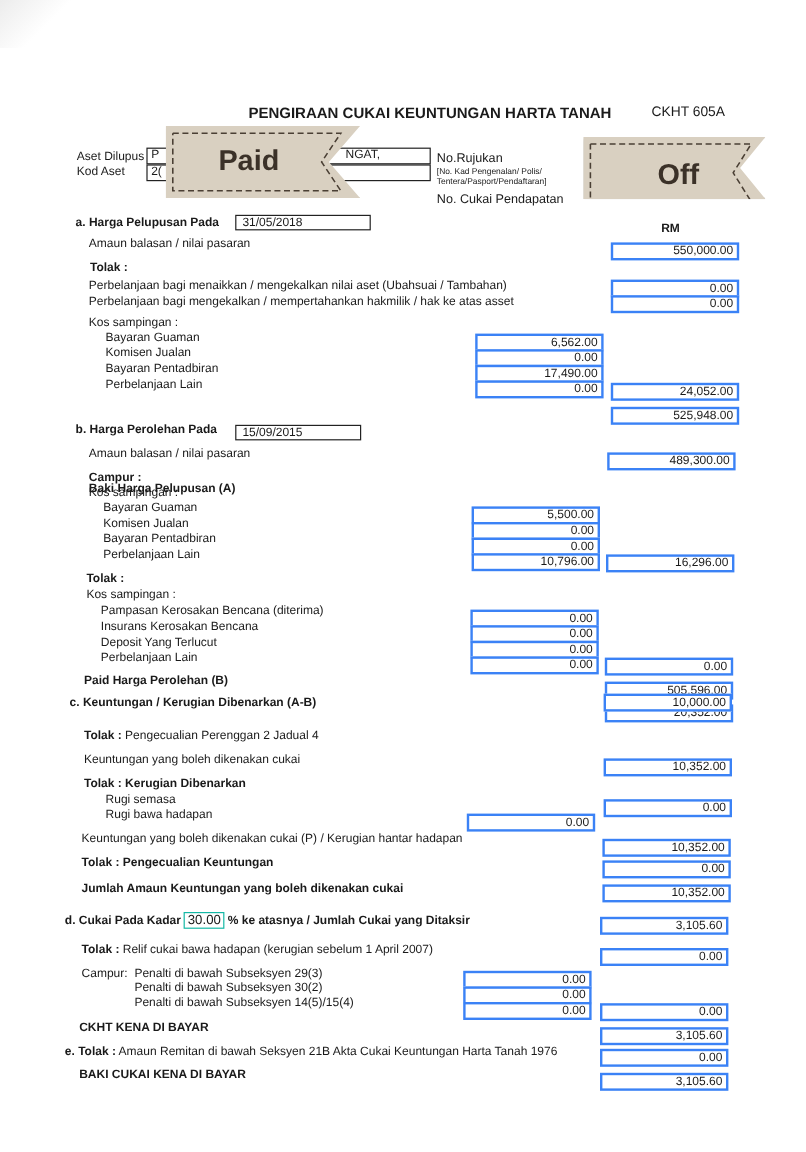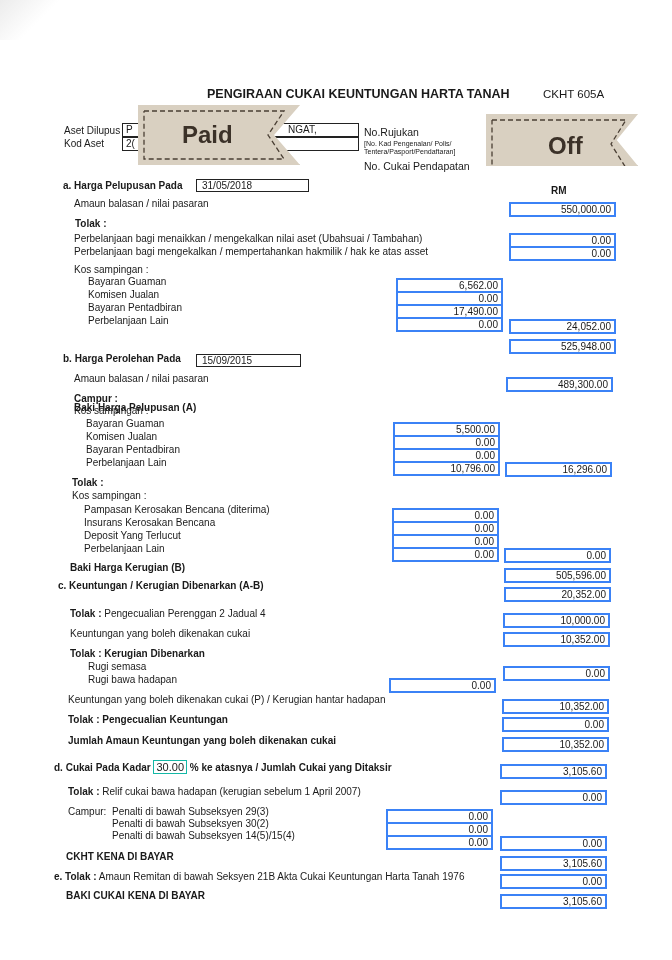--- a/index.html
+++ b/index.html
@@ -103,31 +103,31 @@
 <div class="abs" style="left:84px; top:504px;">Pampasan Kerosakan Bencana (diterima)</div>
 <div class="abs" style="left:84px; top:517px;">Insurans Kerosakan Bencana</div>
 <div class="abs" style="left:84px; top:530px;">Deposit Yang Terlucut</div>
 <div class="abs" style="left:84px; top:543px;">Perbelanjaan Lain</div>
 <div class="box" style="left:392px; top:508px; width:100px;">0.00</div>
 <div class="box" style="left:392px; top:521px; width:100px;">0.00</div>
 <div class="box" style="left:392px; top:534px; width:100px;">0.00</div>
 <div class="box" style="left:392px; top:547px; width:100px;">0.00</div>
 <div class="box" style="left:504px; top:548px; width:100px;">0.00</div>
 
-<div class="abs b" style="left:70px; top:562px;">Baki Harga Kerugian (B)</div>
+<div class="abs b" style="left:70px; top:562px;">Paid Harga Perolehan (B)</div>
 <div class="box" style="left:504px; top:568px; width:100px;">505,596.00</div>
 
 <div class="abs b" style="left:58px; top:580px;">c. Keuntungan / Kerugian Dibenarkan (A-B)</div>
 <div class="box" style="left:504px; top:587px; width:100px;">20,352.00</div>
 
 <div class="abs" style="left:70px; top:608px;">
   <span class="b">Tolak :</span>
   <span>Pengecualian Perenggan 2 Jadual 4</span>
 </div>
-<div class="box" style="left:503px; top:613px; width:100px;">10,000.00</div>
+<div class="box" style="left:503px; top:578px; width:100px;">10,000.00</div>
 
 <div class="abs" style="left:70px; top:628px;">Keuntungan yang boleh dikenakan cukai</div>
 <div class="box" style="left:503px; top:632px; width:100px;">10,352.00</div>
 
 <div class="abs b" style="left:70px; top:648px;">Tolak : Kerugian Dibenarkan</div>
 <div class="abs" style="left:88px; top:661px;">Rugi semasa</div>
 <div class="box" style="left:503px; top:666px; width:100px;">0.00</div>
 <div class="abs" style="left:88px; top:674px;">Rugi bawa hadapan</div>
 <div class="box" style="left:389px; top:678px; width:100px;">0.00</div>
 

